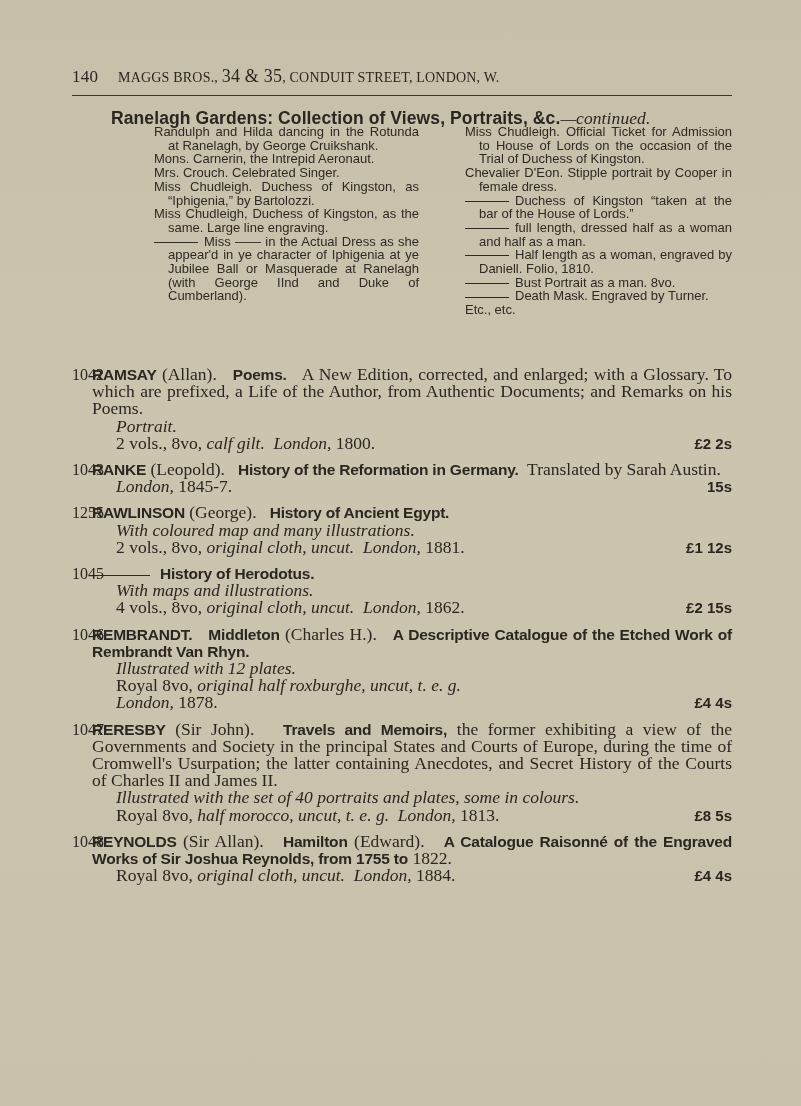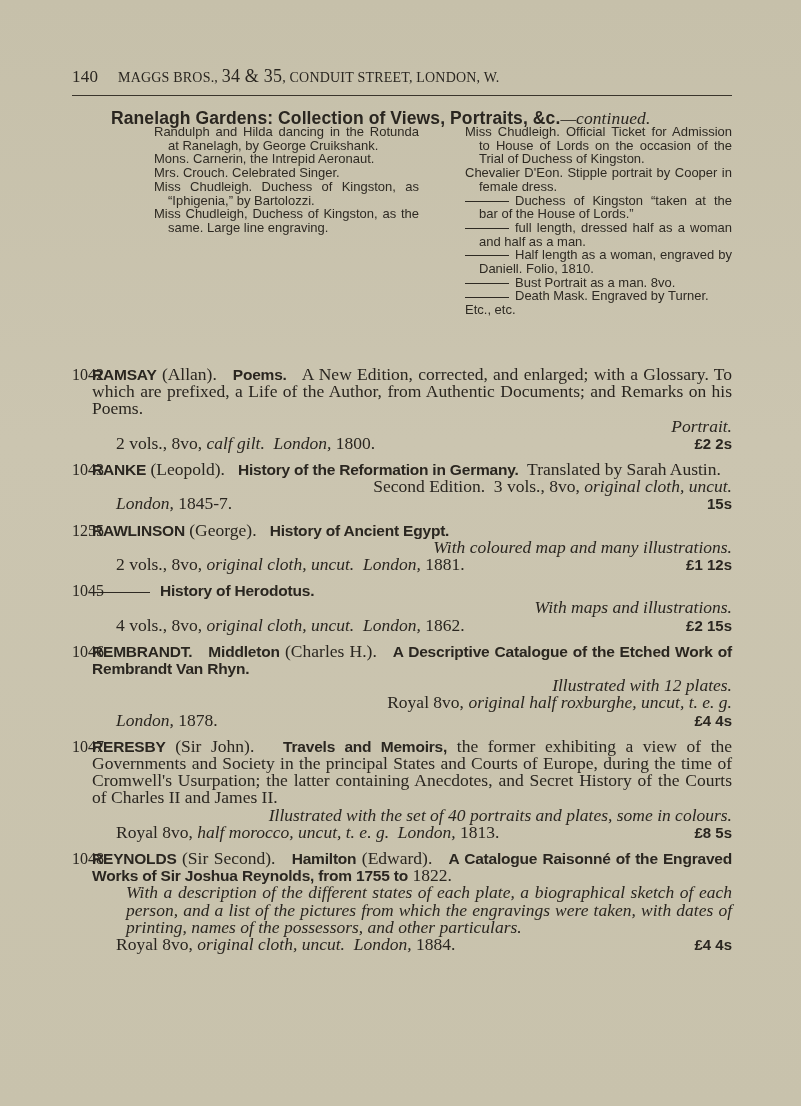--- a/index.html
+++ b/index.html
@@ -43,21 +43,21 @@
     .col p { margin: 0; padding-left: 14px; text-indent: -14px; text-align: justify; }
     .dash { display: inline-block; width: 44px; border-top: 1px solid #2e2a23; vertical-align: middle; margin-right: 6px; }
 
     .entries { position: absolute; left: 72px; top: 366px; width: 660px; }
     .entry { position: relative; font-size: 17.5px; line-height: 17.2px; margin-bottom: 9px; }
     .entry .num { position: absolute; left: 0; top: 0; width: 30px; font-size: 16px; }
     .entry .body { margin-left: 20px; }
     .entry .lead { text-align: justify; }
     .sans-b { font-family: "Liberation Sans", "DejaVu Sans", sans-serif; font-weight: bold; font-size: 15.5px; letter-spacing: -0.2px; }
     .it { font-style: italic; }
-    .sub { margin-left: 24px; text-align: right; }
+    .sub { margin-left: 24px; }
     .pline { margin-left: 24px; display: flex; justify-content: space-between; text-align: center; }
     .price { font-family: "Liberation Sans", "DejaVu Sans", sans-serif; font-weight: bold; font-size: 15px; }
     .desc { margin-left: 10px; text-align: justify; }
     .desc .first { padding-left: 24px; display:block; }
   </style>
 </head>
 <body>
 
 <div class="page">
 
@@ -70,20 +70,21 @@
   <div class="section-title">
     <span>Ranelagh Gardens: Collection of Views, Portraits, &amp;c.</span><span class="cont">—continued.</span>
   </div>
 
   <div class="col left">
     <p>Randulph and Hilda dancing in the Rotunda at Ranelagh, by George Cruikshank.</p>
     <p>Mons. Carnerin, the Intrepid Aeronaut.</p>
     <p>Mrs. Crouch. Celebrated Singer.</p>
     <p>Miss Chudleigh. Duchess of Kingston, as “Iphigenia,” by Bartolozzi.</p>
     <p>Miss Chudleigh, Duchess of Kingston, as the same. Large line engraving.</p>
+    <p><span class="dash"></span><span>Miss —— in the Actual Dress as she appear'd in ye character of Iphigenia at ye Jubilee Ball or Masquerade at Ranelagh (with George IInd and Duke of Cumberland).</span></p>
   </div>
 
   <div class="col right">
     <p>Miss Chudleigh. Official Ticket for Admission to House of Lords on the occasion of the Trial of Duchess of Kingston.</p>
     <p>Chevalier D'Eon. Stipple portrait by Cooper in female dress.</p>
     <p><span class="dash"></span><span>Duchess of Kingston “taken at the bar of the House of Lords.”</span></p>
     <p><span class="dash"></span><span>full length, dressed half as a woman and half as a man.</span></p>
     <p><span class="dash"></span><span>Half length as a woman, engraved by Daniell. Folio, 1810.</span></p>
     <p><span class="dash"></span><span>Bust Portrait as a man. 8vo.</span></p>
     <p><span class="dash"></span><span>Death Mask. Engraved by Turner.</span></p>
@@ -104,23 +105,20 @@
           <span class="price">£2 2s</span>
         </div>
       </div>
     </div>
 
     <div class="entry">
       <span class="num">1043</span>
       <div class="body">
         <div class="lead">
           <span class="sans-b">RANKE</span> <span>(Leopold).</span>&nbsp;&nbsp; <span class="sans-b">History of the Reformation in Germany.</span>&nbsp; <span>Translated by Sarah Austin.</span>
-        </div>
-        <div class="sub">
-          <span>Second Edition.</span>&nbsp; <span>3 vols., 8vo,</span> <span class="it">original cloth, uncut.</span>
         </div>
         <div class="pline">
           <span><span class="it">London,</span> <span>1845-7.</span></span>
           <span class="price">15s</span>
         </div>
       </div>
     </div>
 
     <div class="entry">
       <span class="num">1255</span>
@@ -178,25 +176,22 @@
           <span><span>Royal 8vo,</span> <span class="it">half morocco, uncut, t. e. g.</span>&nbsp; <span class="it">London,</span> <span>1813.</span></span>
           <span class="price">£8 5s</span>
         </div>
       </div>
     </div>
 
     <div class="entry">
       <span class="num">1048</span>
       <div class="body">
         <div class="lead">
-          <span class="sans-b">REYNOLDS</span> <span>(Sir Second).</span>&nbsp;&nbsp; <span class="sans-b">Hamilton</span> <span>(Edward).</span>&nbsp;&nbsp; <span class="sans-b">A Catalogue Raisonné of the Engraved Works of Sir Joshua Reynolds, from 1755 to</span> <span>1822.</span>
+          <span class="sans-b">REYNOLDS</span> <span>(Sir Allan).</span>&nbsp;&nbsp; <span class="sans-b">Hamilton</span> <span>(Edward).</span>&nbsp;&nbsp; <span class="sans-b">A Catalogue Raisonné of the Engraved Works of Sir Joshua Reynolds, from 1755 to</span> <span>1822.</span>
         </div>
-        <div class="desc it">
-            <span class="first">With a description of the different states of each plate, a biographical sketch of each person, and a list of the pictures from which the engravings were taken, with dates of printing, names of the possessors, and other particulars.</span>
-          </div>
         <div class="pline">
           <span><span>Royal 8vo,</span> <span class="it">original cloth, uncut.</span>&nbsp; <span class="it">London,</span> <span>1884.</span></span>
           <span class="price">£4 4s</span>
         </div>
       </div>
     </div>
 
   </div>
 </div>
 

